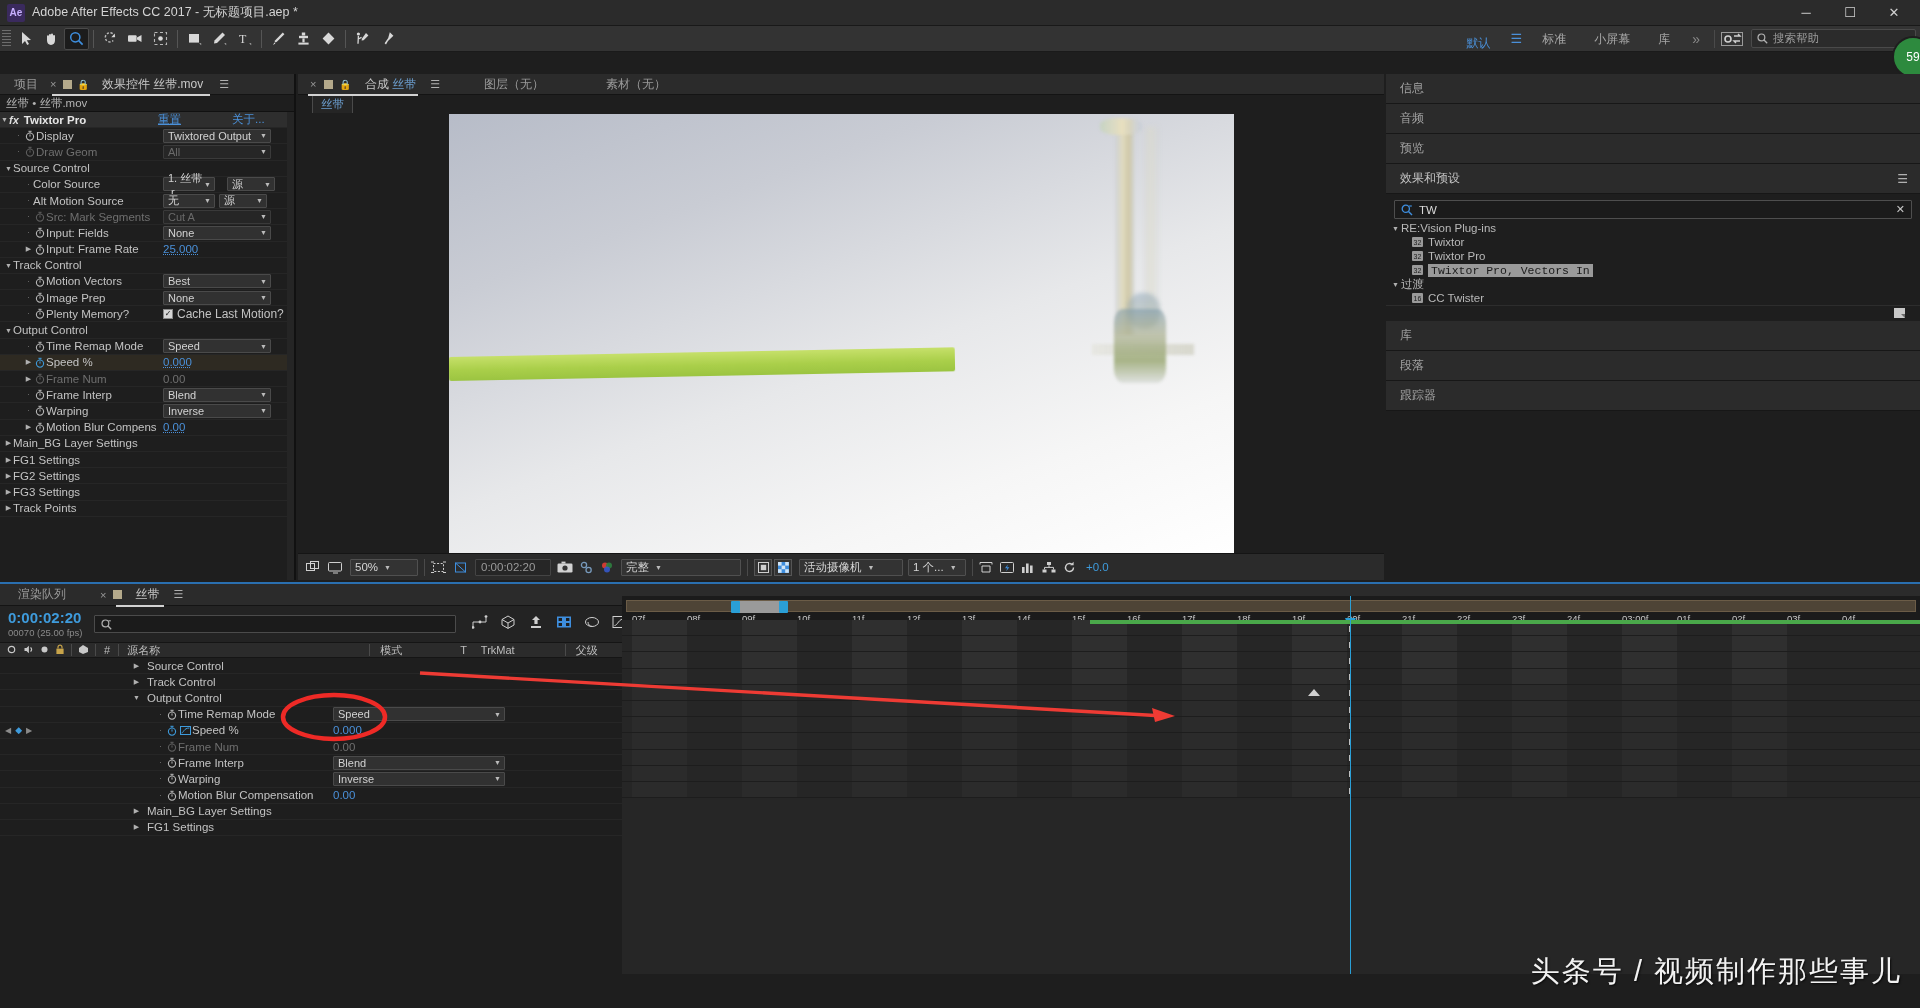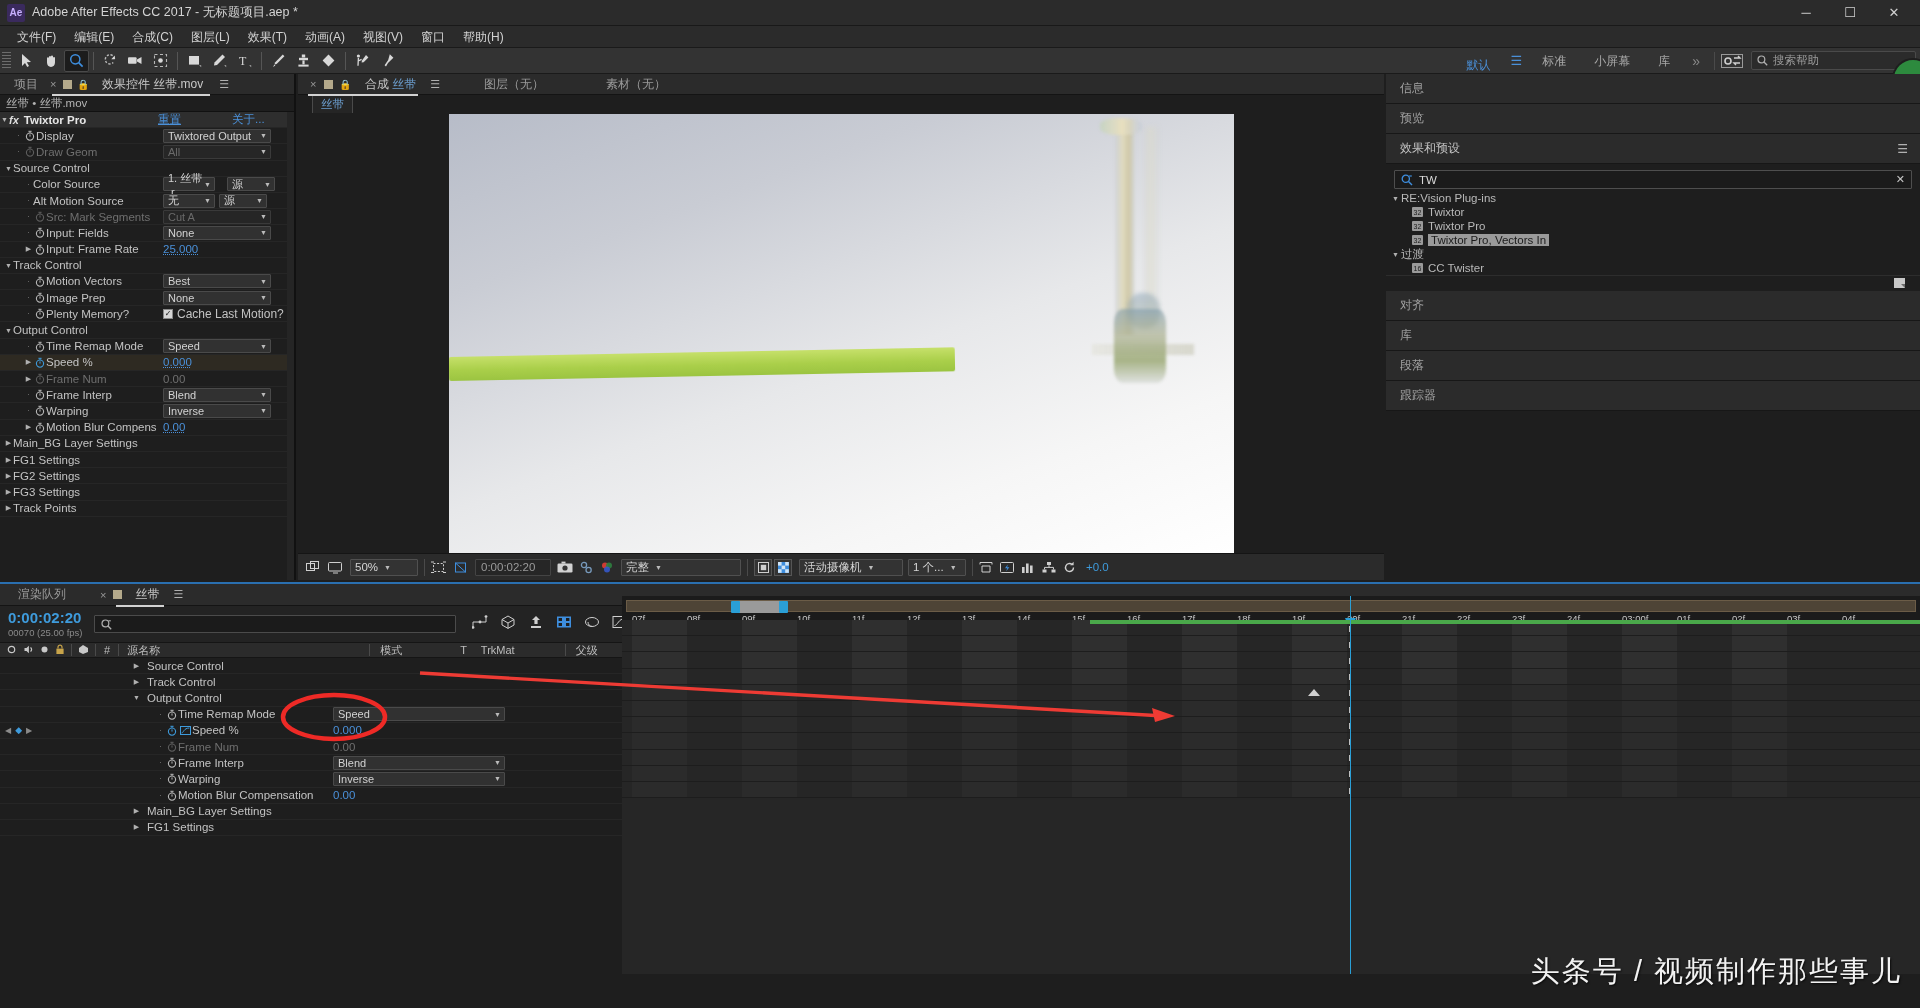--- a/index.html
+++ b/index.html
@@ -137,21 +137,21 @@
                      align-items:center; padding:0 12px 0 14px; font-size:12px; color:#c3c3c3;}
   .rp-search { margin:6px 8px 2px 8px; height:19px; background:#1b1b1b; border:1px solid #4e4e4e;
                display:flex; align-items:center; padding:0 6px; border-radius:1px; }
   .rp-search .txt { font-size:11.5px; color:#d8d8d8; margin-left:6px; }
   .fx-list { padding-left:4px; }
   .fx-row { height:14px; display:flex; align-items:center; font-size:11.5px; color:#b9b9b9; }
   .fx-row .tri { width:11px; font-size:7px; }
   .fx-badge { width:11px; height:10px; background:#9a9a9a; color:#1a1a1a; font-size:7px;
               display:inline-flex; align-items:center; justify-content:center; margin-right:5px;
               border-radius:1px; }
-  .fx-row.sel .name { background:#9a9a9a; color:#1b1b1b; padding:0 3px; }
+  .fx-row.sel .name { background:#9a9a9a; color:#1b1b1b; padding:0 3px;font-family:Liberation Mono, monospace; }
   .fx-footer { height:16px; border-top:1px solid #2d2d2d; display:flex; align-items:center;
                justify-content:flex-end; padding-right:14px; }
 
   
   .panel-tl { position:absolute; left:0; top:508px; width:1920px; height:426px; background:#1e1e1e;
               border-top:2px solid #2a6fb0; }
   .tl-tabs { height:22px; background:#2b2b2b; display:flex; align-items:center; padding-left:10px;
              border-bottom:1px solid #141414; }
   .tl-head { height:36px; display:flex; align-items:center; padding-left:8px; background:#232323;}
   .tc-main { color:#3e9bdc; font-size:15px; font-weight:bold; line-height:14px;}
@@ -203,31 +203,20 @@
   <div class="titlebar">
     <div class="ae-logo">Ae</div>
     <div class="title-text">Adobe After Effects CC 2017 - 无标题项目.aep *</div>
     <div class="win-btns">
       <div class="win-btn">─</div>
       <div class="win-btn">☐</div>
       <div class="win-btn close">✕</div>
     </div>
   </div>
 
-  <div class="menubar" id="menubar">
-      <div class="menu-item">文件(F)</div>
-      <div class="menu-item">编辑(E)</div>
-      <div class="menu-item">合成(C)</div>
-      <div class="menu-item">图层(L)</div>
-      <div class="menu-item">效果(T)</div>
-      <div class="menu-item">动画(A)</div>
-      <div class="menu-item">视图(V)</div>
-      <div class="menu-item">窗口</div>
-      <div class="menu-item">帮助(H)</div>
-    </div>
 
   <div class="toolbar">
     <div class="grip"></div>
 
     <div class="tool">
       <svg width="13" height="15" viewBox="0 0 13 15">
           <path d="M2 1 L2 13 L5 10 L7.2 14 L9 13 L6.8 9.3 L11 9 Z" fill="#d8d8d8"></path>
         </svg>
     </div>
     <div class="tool">
@@ -854,20 +843,21 @@
               <path d="M10.5 6.5a4 4 0 11-1.4-3" fill="none" stroke="#cfcfcf" stroke-width="1.4"></path>
               <path d="M10.6 0.8 V4.2 H7.2 Z" fill="#cfcfcf"></path>
             </svg>
         </span>
         <span style="color:#3e9bdc;font-size:11.5px;margin-left:3px;">+0.0</span>
       </div>
     </div>
 
     <div class="panel-right" id="right-dock">
         <div class="rp-collapsed">信息</div>
+        <div class="rp-collapsed">音频</div>
         <div class="rp-collapsed">预览</div>
         <div class="rp-section-head">
           <span>效果和预设</span>
           <span style="margin-left:auto;color:#b0b0b0;font-size:12px;">☰</span>
         </div>
         <div class="rp-search">
           <svg width="12" height="12" viewBox="0 0 12 12">
             <circle cx="4.8" cy="4.8" r="3.6" fill="none" stroke="#3e8ede" stroke-width="1.3"></circle>
             <line x1="7.5" y1="7.5" x2="11" y2="11" stroke="#3e8ede" stroke-width="1.4"></line>
             <path d="M8.2 2h2.6" stroke="#3e8ede" stroke-width="1.2"></path>
@@ -904,21 +894,20 @@
             <span class="fx-badge">16</span>
             <span class="name">CC Twister</span>
           </div>
         </div>
         <div class="fx-footer">
           <span><svg width="13" height="12" viewBox="0 0 13 12">
               <path d="M1 1 h11 v10 h-11z" fill="#c8c8c8"></path>
               <path d="M8 7 h4 v4 z" fill="#6a6a6a"></path>
             </svg></span>
         </div>
-        <div class="rp-collapsed">对齐</div>
         <div class="rp-collapsed">库</div>
         <div class="rp-collapsed">段落</div>
         <div class="rp-collapsed">跟踪器</div>
       </div>
 
     <div class="panel-tl">
       <div class="tl-tabs">
         <span class="ptab">渲染队列</span>
         <span class="ptab-x" style="margin-left:22px">×</span>
         <span style="width:9px;height:9px;background:#b4a98b;display:inline-block;margin:0 5px 0 3px;"></span>

